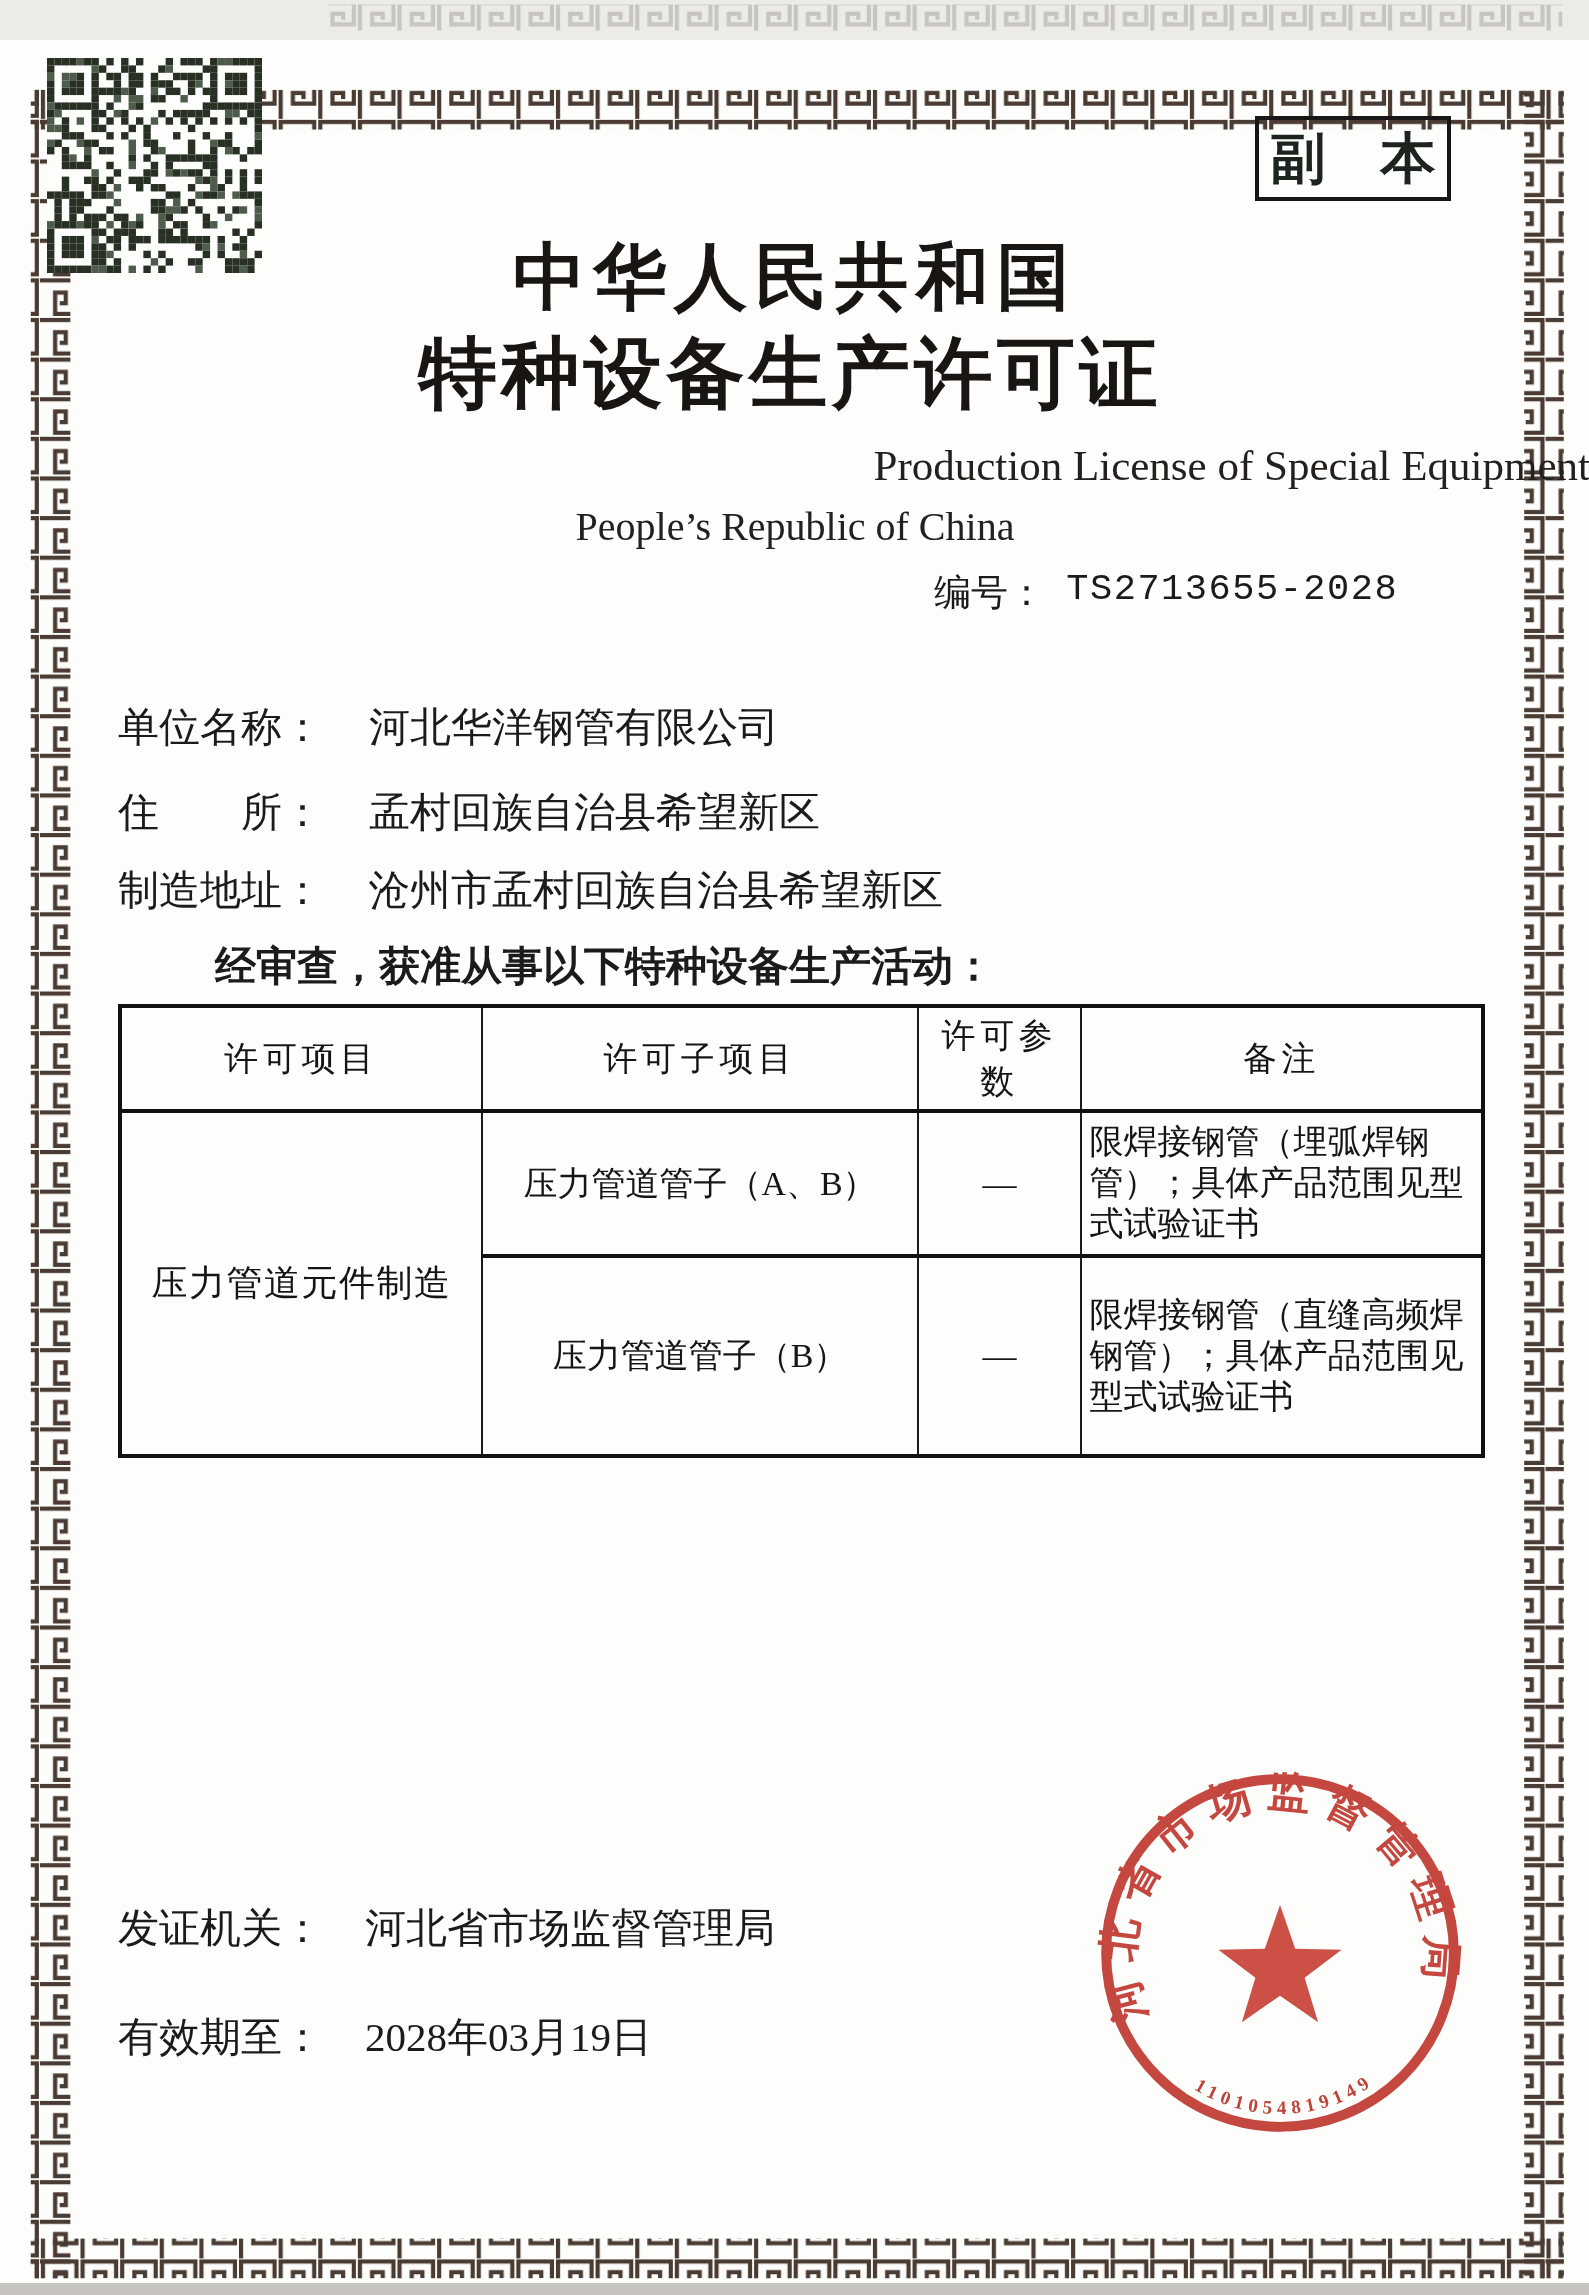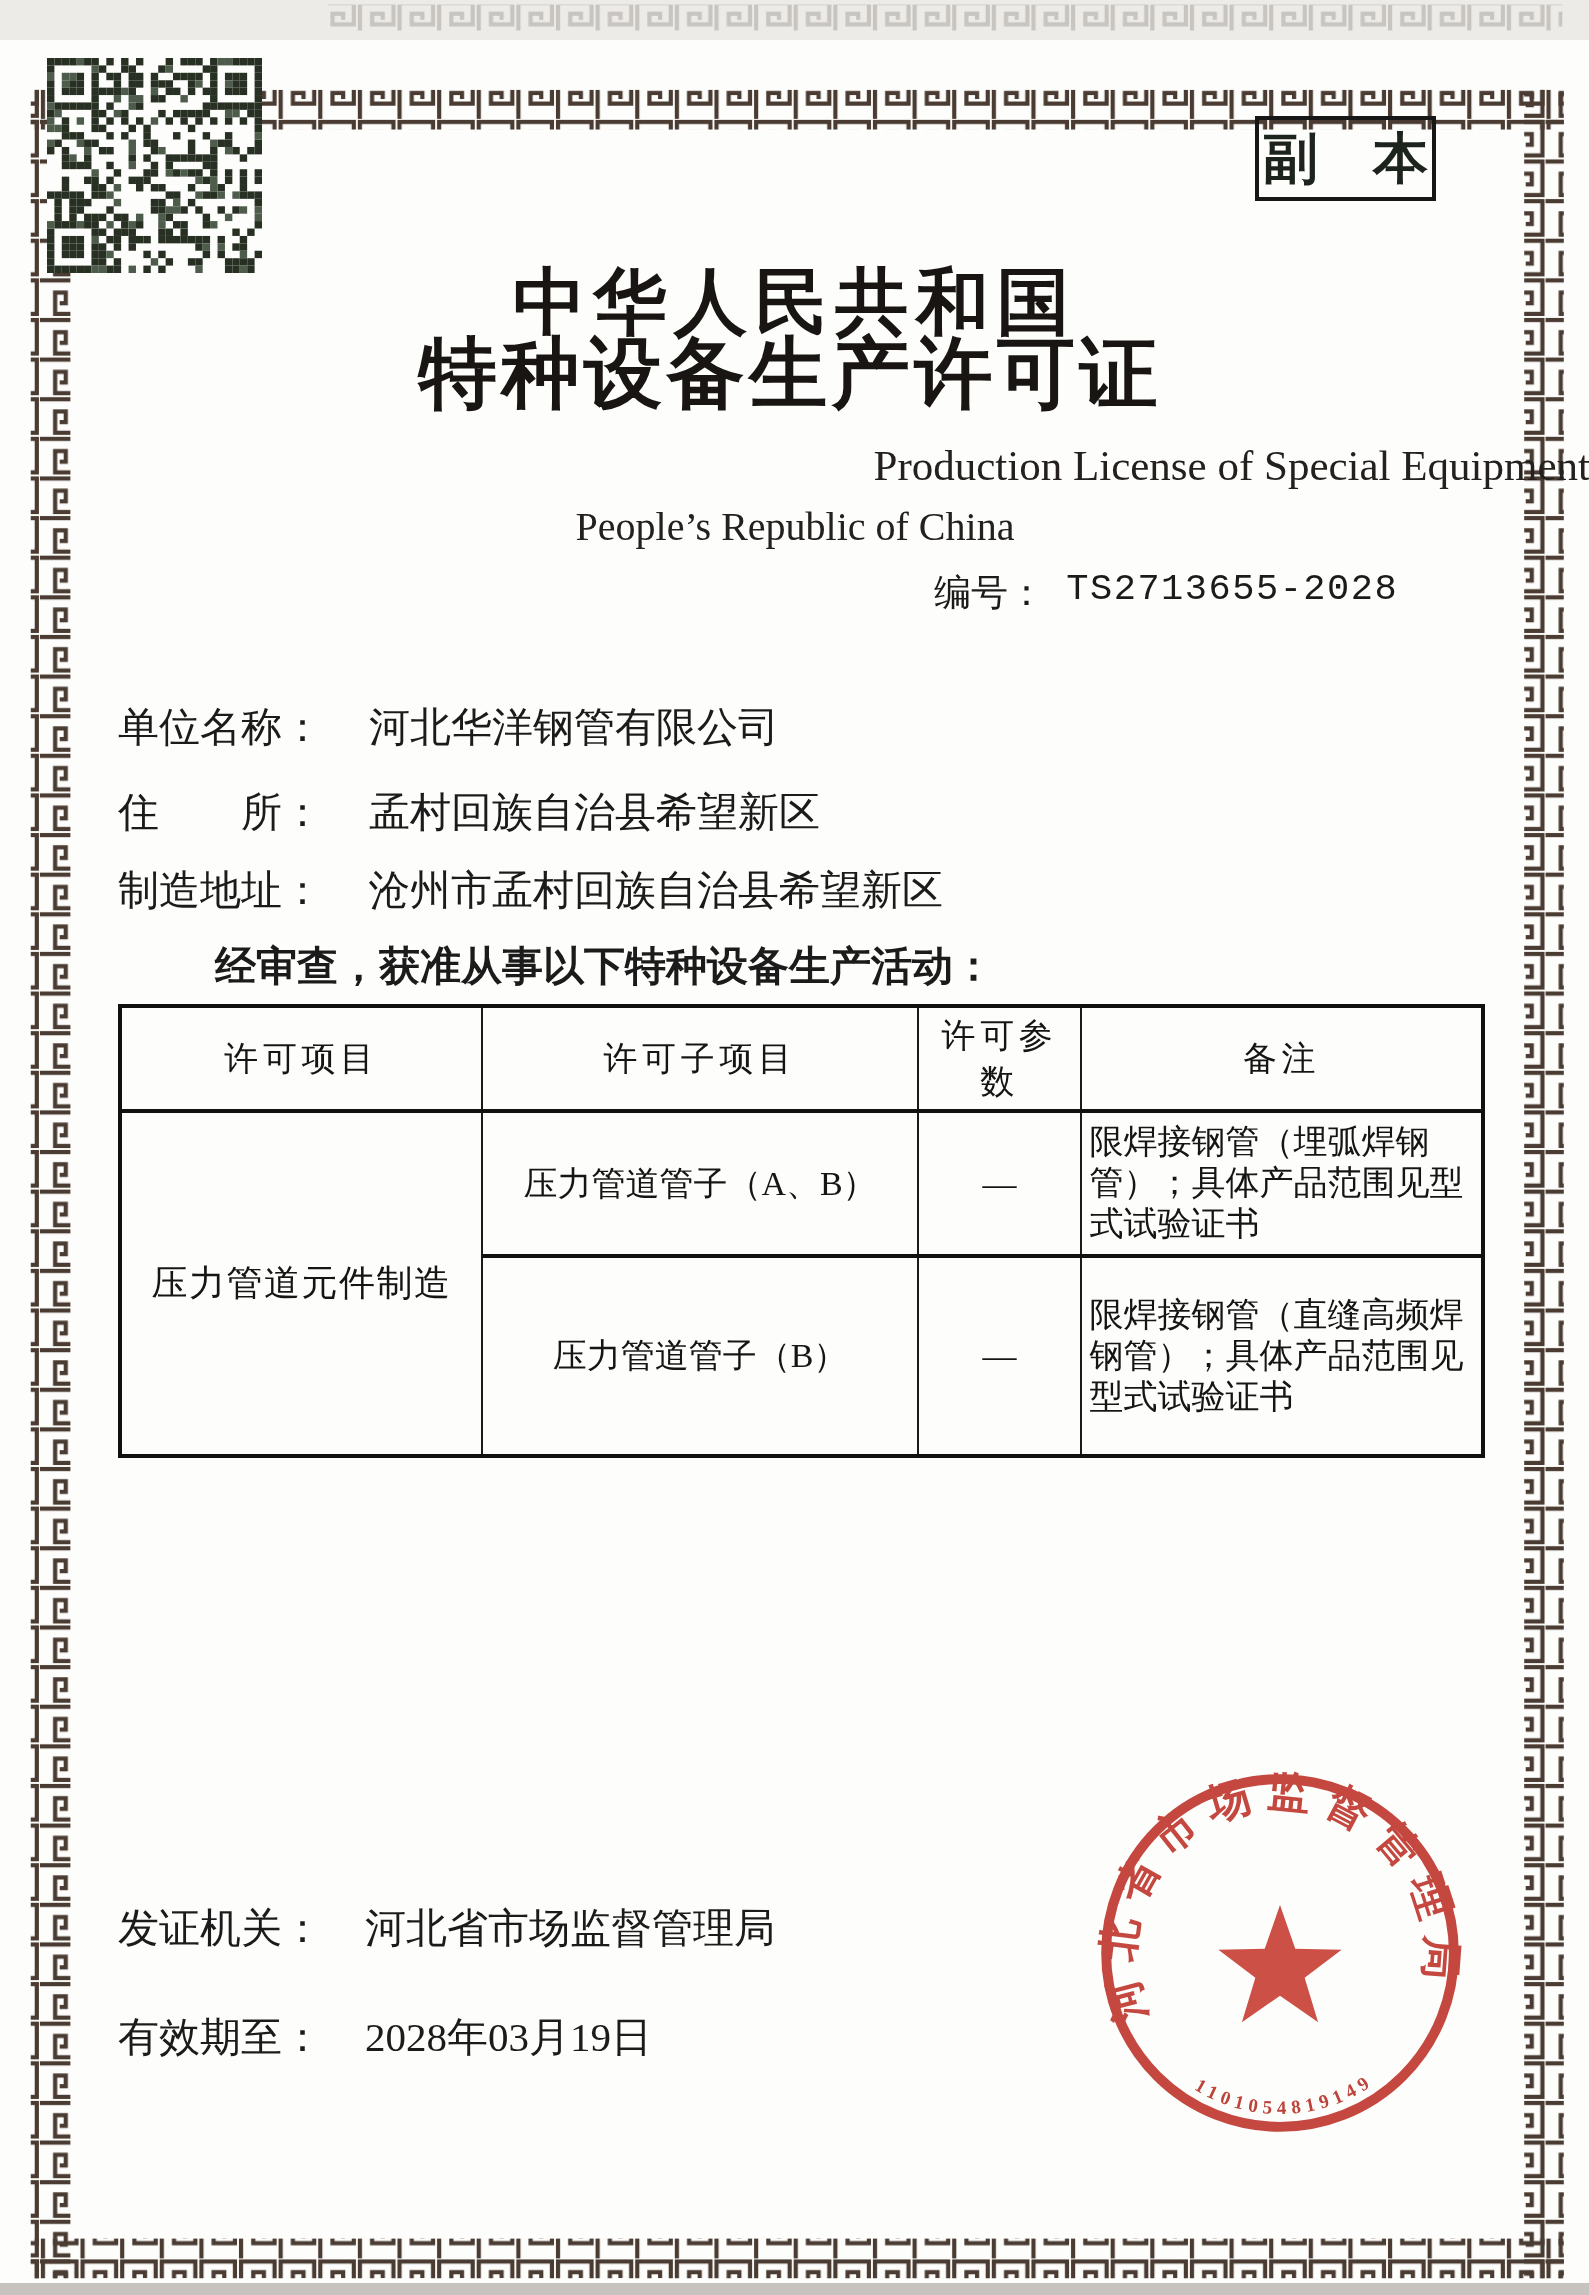--- a/index.html
+++ b/index.html
@@ -8,26 +8,26 @@
     font-family:"Liberation Serif","DejaVu Serif",serif;color:#1b1b1b;
   }
   .abs{position:absolute;}
   
   .ghost-top{left:0;top:0;width:1590px;height:40px;background:#d8d5d0;opacity:.45;}
   .ghost-bottom{left:0;top:2283px;width:1590px;height:12.2px;background:#b9b5b0;opacity:.8;}
   
   .qr{left:47px;top:58px;}
   
   .badge{
-    left:1255px;top:116px;width:181px;height:85px;border:4.6px solid #171717;
+    left:1255px;top:116px;width:196px;height:85px;border:4.6px solid #171717;
     display:flex;align-items:center;justify-content:center;box-sizing:border-box;
     font-size:55px;font-weight:bold;color:#1d241d;line-height:1;
   }
   
-  .title-cn1{left:0;top:229px;width:1590px;text-align:center;font-size:73px;font-weight:700;letter-spacing:7.6px;color:#181512;margin-top:25px;}
+  .title-cn1{left:0;top:229px;width:1590px;text-align:center;font-size:73px;font-weight:700;letter-spacing:7.6px;color:#181512;}
   .title-cn2{left:0;top:322px;width:1581px;text-align:center;font-size:78px;font-weight:700;letter-spacing:4.6px;color:#181512;}
   .title-en1{left:0;top:441px;width:1590px;text-align:right;font-size:43px;color:#23201d;}
   .title-en2{left:0;top:503px;width:1590px;text-align:center;font-size:40px;color:#23201d;}
   .license-row{left:934px;top:568px;font-size:37px;display:flex;gap:21.3px;white-space:nowrap;}
   .license-row .val{font-family:Liberation Mono, monospace;letter-spacing:1.5px;}
   
   .field{left:118px;display:flex;font-size:41px;white-space:nowrap;}
   .field .flabel{min-width:207px;}
   .field .fvalue{margin-left:44px;}
   .f0{top:700px;} .f1{top:785px;} .f2{top:863px;}

